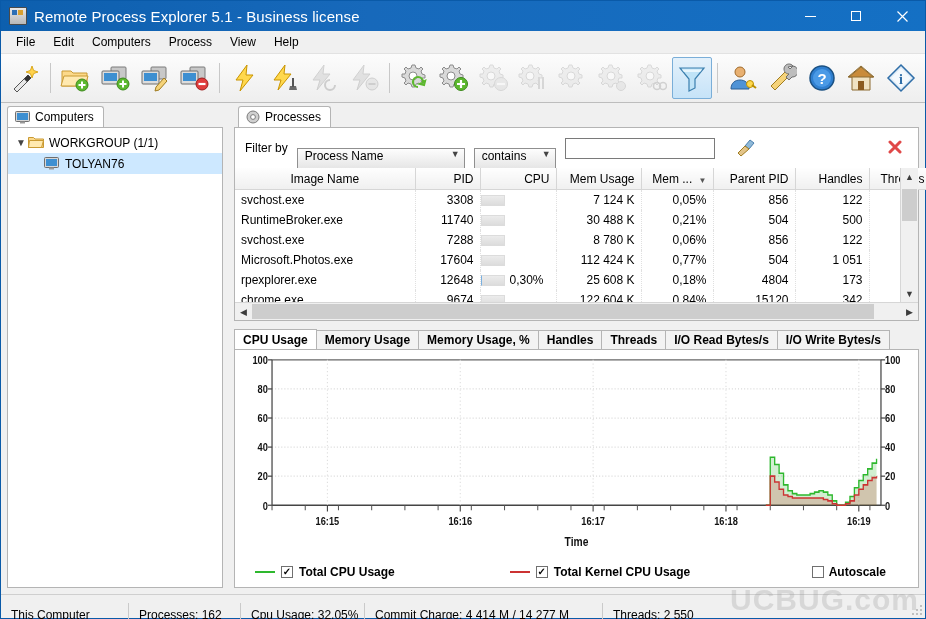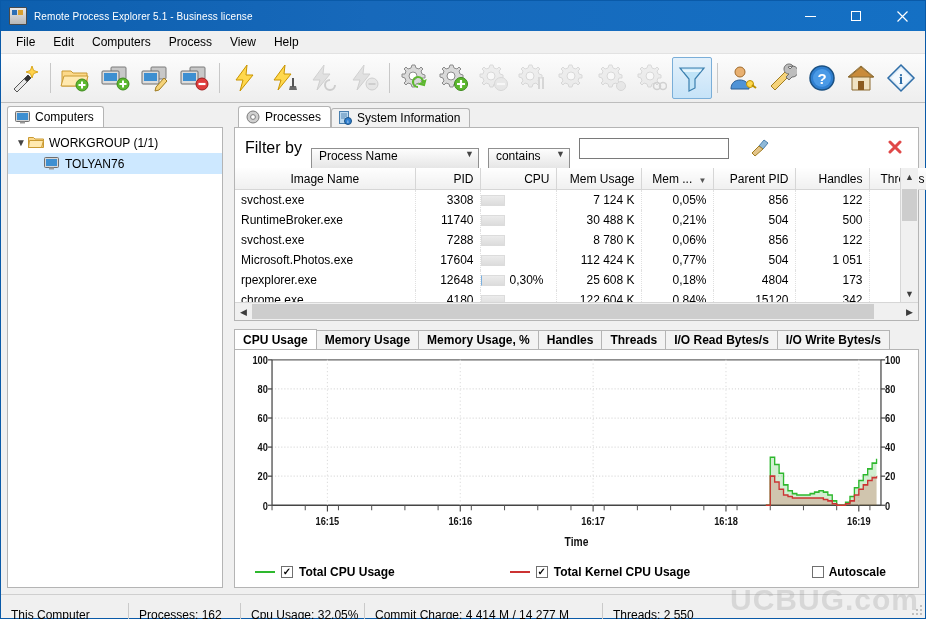--- a/index.html
+++ b/index.html
@@ -12,21 +12,21 @@
        border:1px solid #0a5aa8;box-sizing:border-box;background:#f0f0f0;}
 
   
   .titlebar{height:30px;background:linear-gradient(to right,#0d5fae,#1769bb 40%,#1470c4);
             display:flex;align-items:center;position:relative;}
   .title-icon{width:18px;height:18px;margin-left:8px;margin-right:7px;flex:0 0 auto;
     background:linear-gradient(#e8e8e8,#b8b8b8);border:1px solid #4a4a4a;border-radius:1px;
     position:relative;box-sizing:border-box;}
   .title-icon:before{content:"";position:absolute;left:2px;top:2px;width:5px;height:5px;background:#2d6fb5;}
   .title-icon:after{content:"";position:absolute;left:8px;top:2px;width:5px;height:5px;background:#d8a030;}
-  .title-text{color:#fff;font-size:10px;letter-spacing:.1px;}
+  .title-text{color:#fff;font-size:15px;letter-spacing:.1px;}
   .wbtns{position:absolute;right:0;top:0;height:30px;display:flex;}
   .wbtn{width:46px;height:30px;display:flex;align-items:center;justify-content:center;
         color:#fff;font-size:13px;}
   .sq{width:10px;height:10px;border:1px solid #fff;box-sizing:border-box;}
   .dash{width:11px;height:1px;background:#fff;}
 
   
   .menubar{height:22px;background:#f0f0f0;display:flex;align-items:center;
            border-bottom:1px solid #e2e2e2;padding-left:6px;}
   .menuitem{padding:2px 9px;font-size:12px;color:#000;}
@@ -54,21 +54,21 @@
   .trow{display:flex;align-items:center;height:21px;padding-left:6px;font-size:12px;}
   .trow.sel{background:#cde8ff;}
   .chev{width:14px;display:inline-block;text-align:center;color:#444;font-size:10px;}
 
   
   .rightpane{flex:1 1 auto;padding:4px 6px 6px 11px;box-sizing:border-box;
              display:flex;flex-direction:column;min-width:0;}
   .proc-panel{border:1px solid #b4b4b4;background:#fff;box-sizing:border-box;
               height:194px;flex:0 0 auto;display:flex;flex-direction:column;}
   .filterbar{height:40px;display:flex;align-items:center;gap:9px;padding:0 10px;flex:0 0 auto;}
-  .lbl{font-size:16px;}
+  .lbl{font-size:12px;}
   .combo{height:21px;border:1px solid #8f8f8f;background:linear-gradient(#fdfdfd,#e6e6e6);
          display:flex;align-items:flex-start;padding:0 4px 0 7px;font-size:12px;box-sizing:border-box;
          justify-content:space-between;margin-top:20px;}
   .combo .cv{overflow:hidden;white-space:nowrap;}
   .caret{font-size:9px;color:#444;margin-left:8px;}
   .txtin{height:21px;border:1px solid #7a7a7a;background:#fff;box-sizing:border-box;
          font-size:12px;padding:0 4px;font-family:"Liberation Sans",sans-serif;}
 
   
   .tblwrap{flex:1 1 auto;display:flex;flex-direction:column;min-height:0;margin:0;}
@@ -380,29 +380,20 @@
     <div class="rightpane">
 
       <div class="tabstrip" style="padding-left:4px">
         <div class="tab">
           <svg width="14" height="14" viewBox="0 0 14 14">
             <path d="M5.5 0.5 h3 l0.6 1.7 1.7 0.7 1.6-0.9 2.1 2.1 -0.9 1.6 0.7 1.7 1.7 0.6 v3 l-1.7 0.6 -0.7 1.7 0.9 1.6 -2.1 2.1" fill="none"></path>
             <circle cx="7" cy="7" r="6" fill="#cfcfcf" stroke="#7b7b7b"></circle>
             <circle cx="7" cy="7" r="2.4" fill="#fff" stroke="#7b7b7b"></circle>
           </svg>
           <span>Processes</span>
-        </div>
-        <div class="tab inactive">
-          <svg width="13" height="14" viewBox="0 0 13 14">
-            <rect x="0.5" y="0.5" width="9" height="12" fill="#bcd9ef" stroke="#4a7fae"></rect>
-            <path d="M2 3 h6 M2 5 h6 M2 7 h4" stroke="#4a7fae" stroke-width="0.9"></path>
-            <circle cx="9" cy="10" r="3.5" fill="#2f7fd0" stroke="#1b5183"></circle>
-            <text x="9" y="12" font-size="5" fill="#fff" text-anchor="middle" font-family="Liberation Serif, serif">i</text>
-          </svg>
-          <span>System Information</span>
         </div>
       </div>
 
       <div class="proc-panel">
 
         <div class="filterbar">
           <span class="lbl">Filter by</span>
           <div class="combo" style="width:168px">
             <span class="cv">Process Name</span>
             <span class="caret">▼</span>
@@ -501,21 +492,21 @@
                       <td>12648</td>
                       <td style="text-align: left; padding-left: 0px;"><span class="cpubar act"></span><span style="float: right; padding-right: 6px;">0,30%</span></td>
                       <td>25 608 K</td>
                       <td>0,18%</td>
                       <td>4804</td>
                       <td>173</td>
                       <td></td>
                     </tr>
                     <tr>
                       <td class="lft">chrome.exe</td>
-                      <td>4180</td>
+                      <td>9674</td>
                       <td style="text-align: left; padding-left: 0px;"><span class="cpubar"></span></td>
                       <td>122 604 K</td>
                       <td>0,84%</td>
                       <td>15120</td>
                       <td>342</td>
                       <td></td>
                     </tr>
                   </tbody>
               </table>
             </div>

